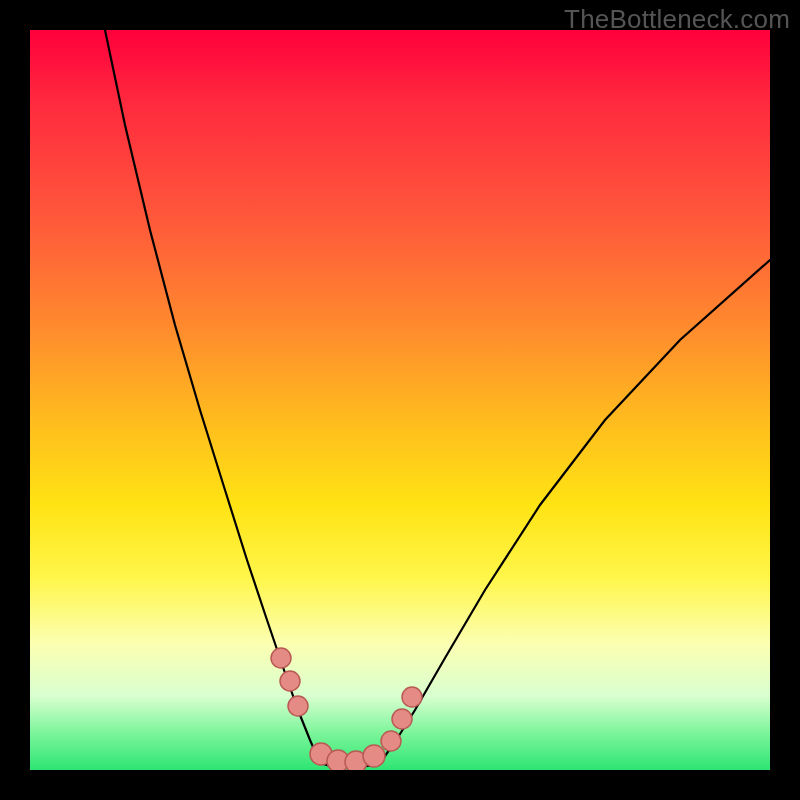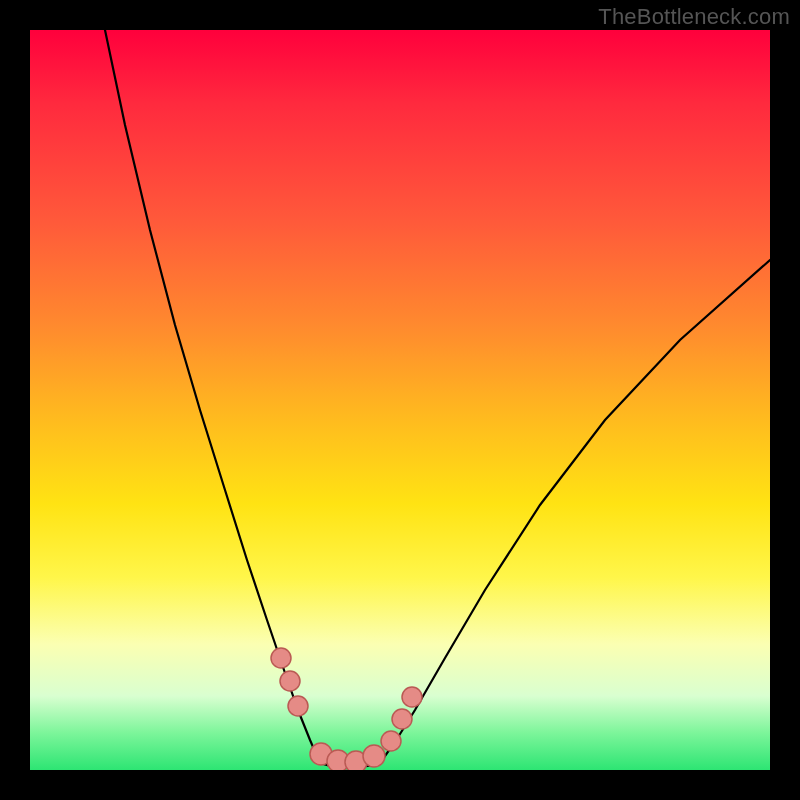--- a/index.html
+++ b/index.html
@@ -8,21 +8,21 @@
     position: relative;
     width: 800px;
     height: 800px;
     background: #000;
   }
   .watermark {
     position: absolute;
     top: 4px;
     right: 10px;
     font-family: Arial, Helvetica, sans-serif;
-    font-size: 22px;
+    font-size: 26px;
     font-weight: 500;
     color: #555;
     letter-spacing: 0.2px;
     user-select: none;
   }
   .plot-area {
     position: absolute;
     left: 30px;
     top: 30px;
     width: 740px;

